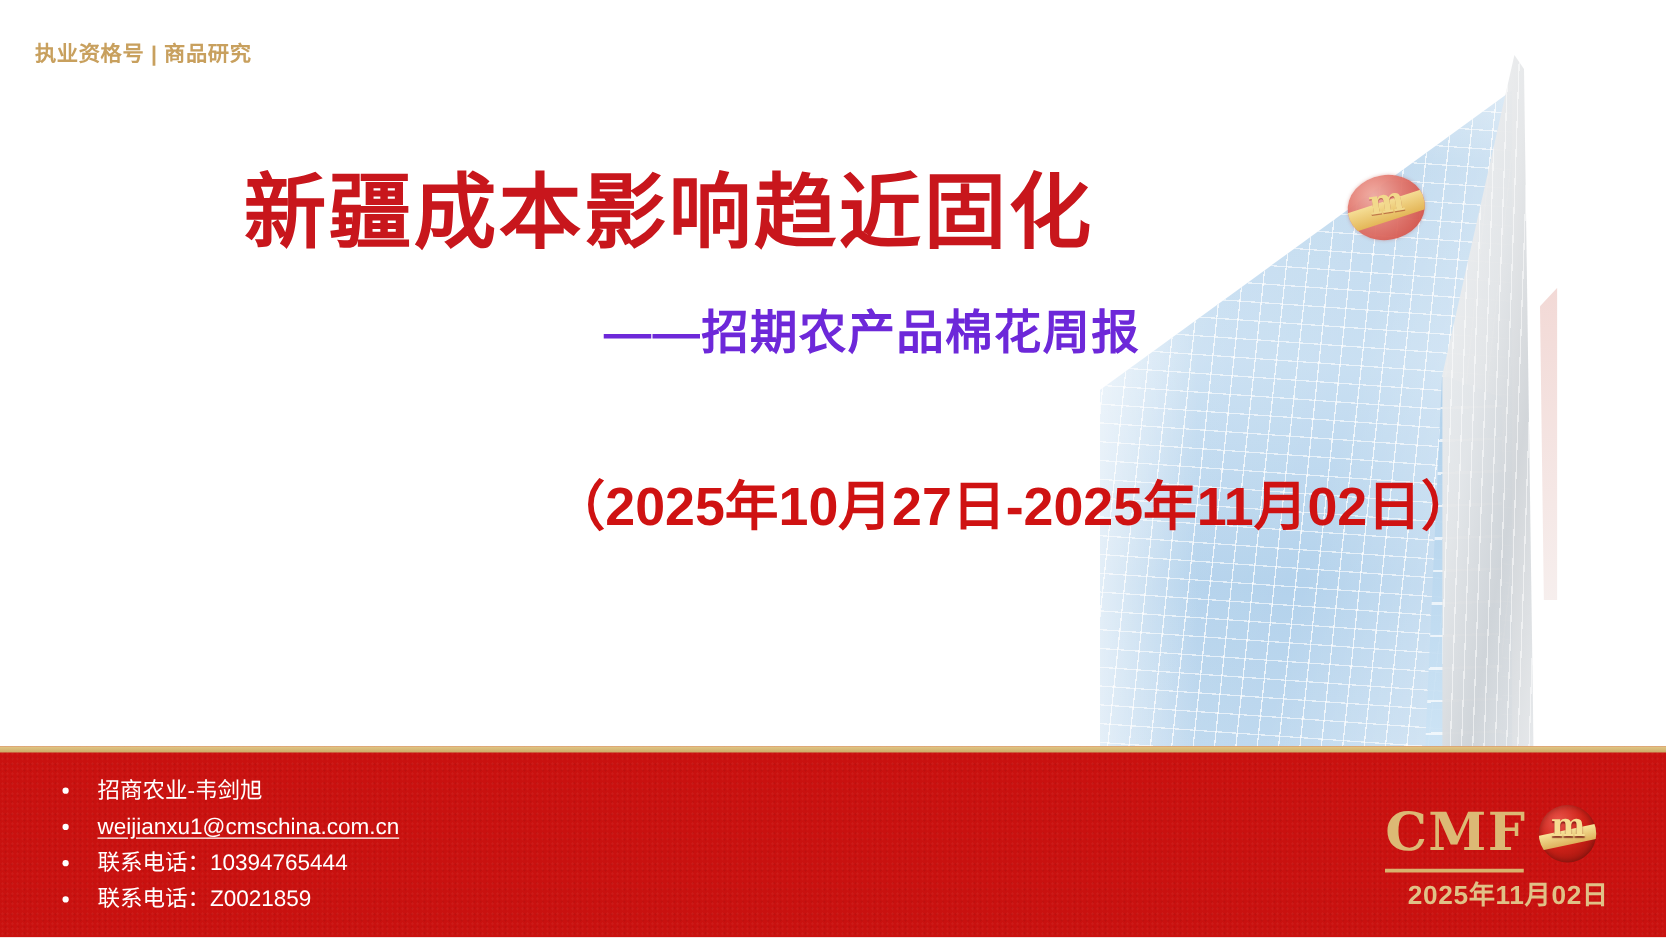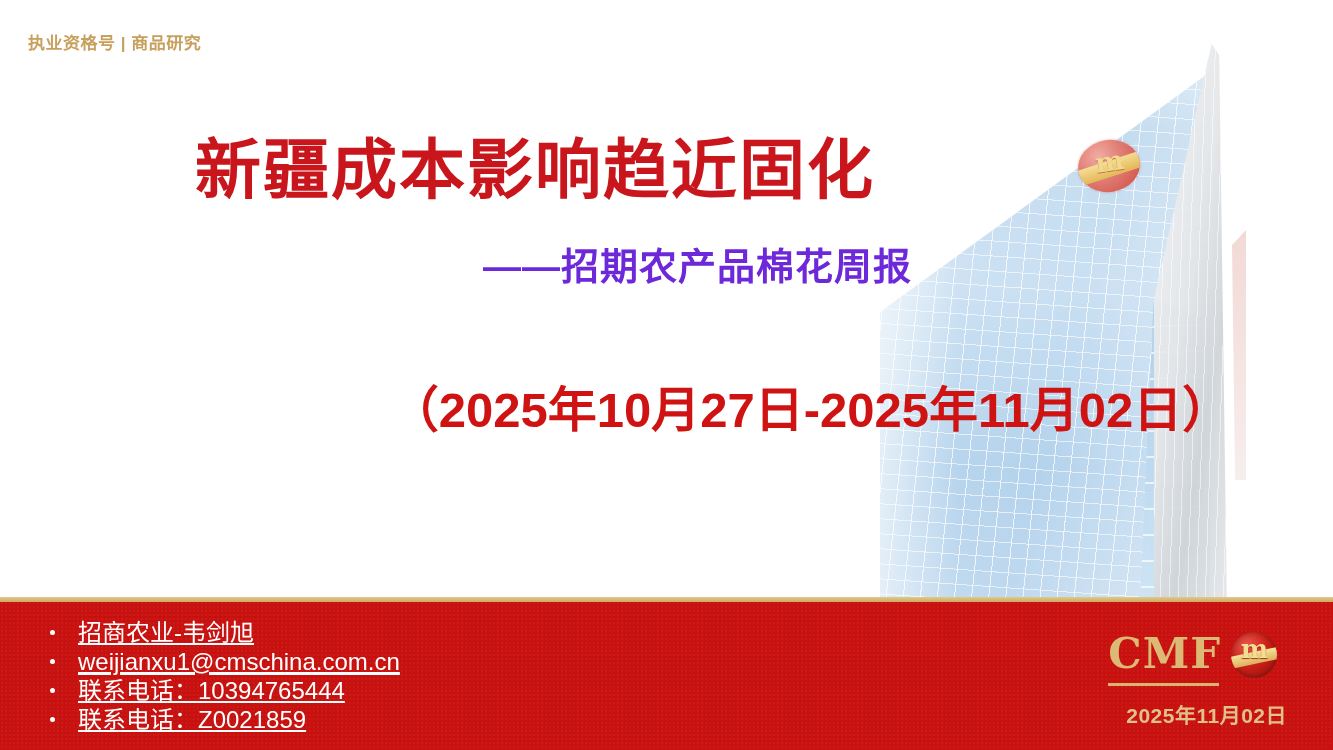--- a/index.html
+++ b/index.html
@@ -232,21 +232,21 @@
     white-space: nowrap;
     padding-left: 62px;
     box-sizing: border-box;
   }
   .title-range {
     position: absolute;
     left: 0;
     top: 382px;
     width: 1333px;
     text-align: center;
-    font-size: 49px;
+    font-size: 43px;
     font-weight: 700;
     color: #cf1212;
     letter-spacing: 0px;
     line-height: 1.15;
     white-space: nowrap;
     padding-left: 288px;
     box-sizing: border-box;
   }
 
   
@@ -276,25 +276,24 @@
     position: absolute;
     left: 44px;
     top: 21px;
     margin: 0;
     padding: 0;
     list-style: none;
   }
   .contact-list li {
     position: relative;
     padding-left: 34px;
-    font-size: 24px;
+    font-size: 18px;
     line-height: 29px;
     color: #ffffff;
     white-space: nowrap;
-    text-decoration: underline;
   }
   .contact-list li .bullet {
     position: absolute;
     left: 6px;
     top: 12px;
     width: 5px;
     height: 5px;
     border-radius: 50%;
     background: #ffffff;
   }
@@ -309,21 +308,21 @@
   .brand {
     position: absolute;
     right: 46px;
     top: 32px;
     width: 330px;
     height: 100px;
   }
   .brand-row {
     position: absolute;
     left: 0;
-    top: 0;
+    top: 12px;
     width: 330px;
     height: 58px;
     display: flex;
     align-items: center;
     justify-content: flex-end;
   }
   .brand-cmf {
     position: relative;
     font-family: "DejaVu Serif", serif;
     font-size: 42px;

